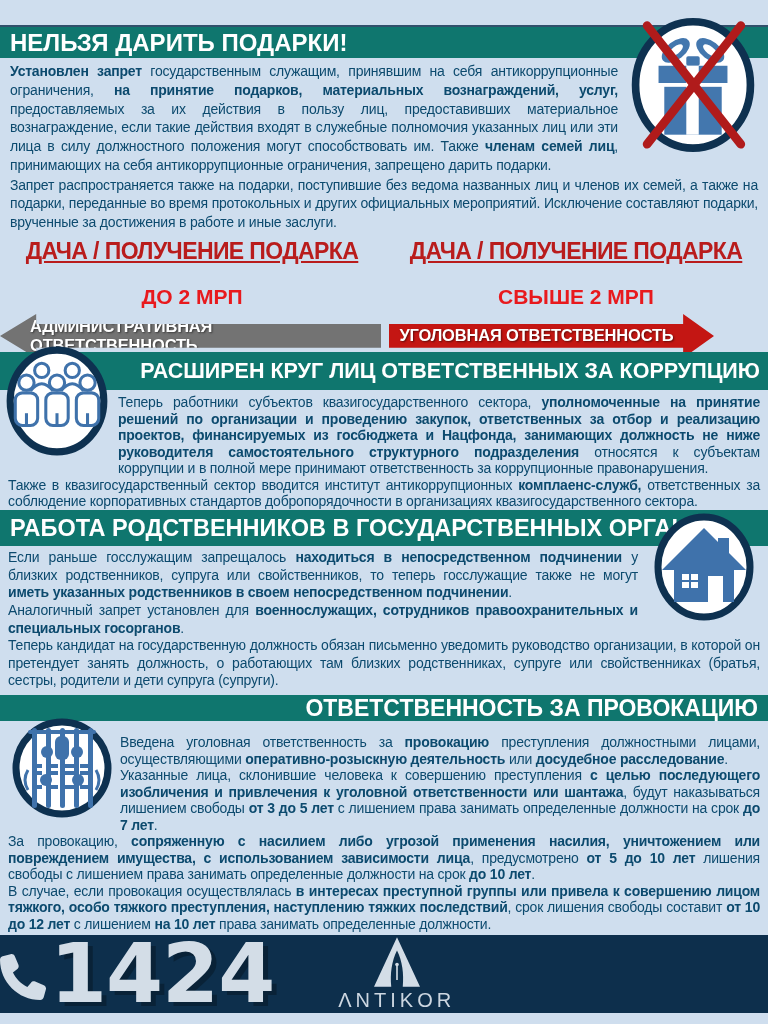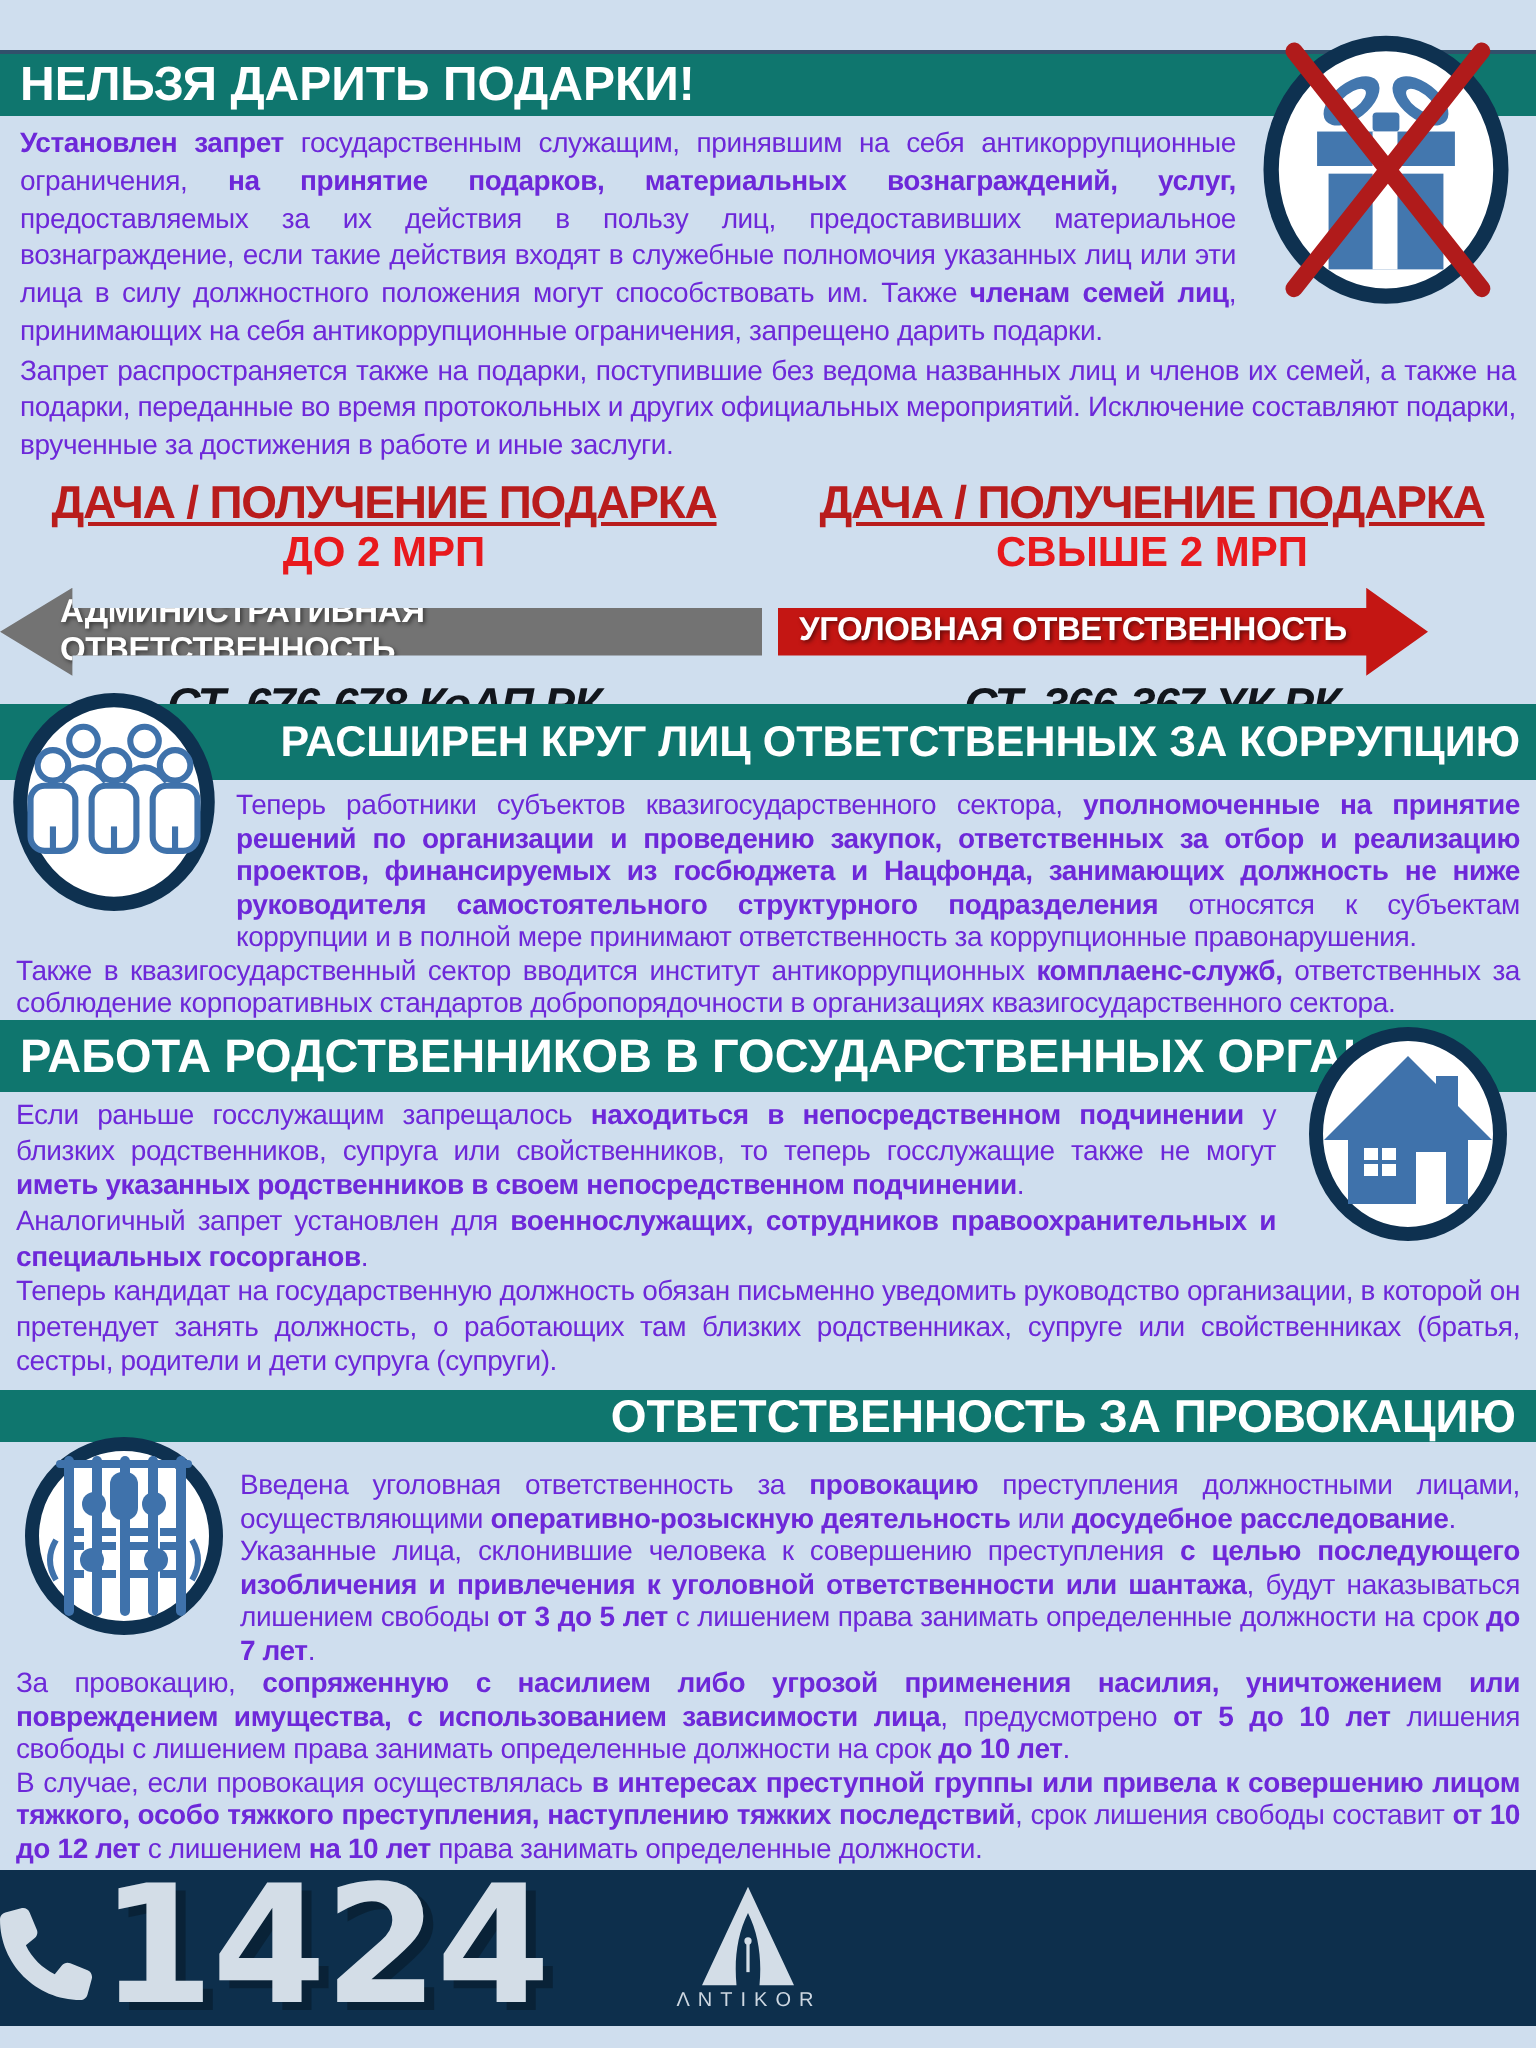--- a/index.html
+++ b/index.html
@@ -2,34 +2,34 @@
 <html><head>
 <meta charset="utf-8">
 <style>
   * { margin:0; padding:0; box-sizing:border-box; }
   html,body { background:#8fa0b0; }
   body { font-family:"Liberation Sans", sans-serif; }
   .poster { position:relative; width:768px; height:1024px; background:#cfdeee;
             overflow:hidden; color:#1c3e60; margin:0 auto; }
   .band { position:absolute; left:0; right:0; background:#0f766e; color:#fff;
           display:flex; align-items:center; font-weight:bold; }
-  .txt { text-align:justify; font-size:14px; letter-spacing:-0.2px; color:#6d28d9; }
+  .txt { text-align:justify; font-size:14px; letter-spacing:-0.2px; color:#0c4a6e; }
   .txt b { font-weight:bold; }
 
   #band1 { top:25px; height:33px; padding-left:10px; font-size:24px; border-top:2px solid #31506b; }
   #gift-badge { position:absolute; top:8px; right:8px; width:134px; height:150px; }
   #sec1 { position:absolute; top:62px; left:10px; right:10px; }
   #sec1 .p1 { margin-right:140px; line-height:1.34; }
   #sec1 .p2 { line-height:1.34; margin-top:1px; }
 
   #penalty { position:absolute; top:239px; left:0; width:768px; }
   .pen-row { display:flex; }
   .pen-cell { width:50%; text-align:center; }
   .pen-header { font-size:23px; font-weight:bold; color:#b91c1c; letter-spacing:-0.6px; line-height:1.12;text-decoration:underline; }
-  .pen-amount { font-size:21px; font-weight:bold; color:#e8191d; line-height:1.15; }
+  .pen-amount { font-size:21px; font-weight:bold; color:#e8191d; line-height:1.15;margin-top:20px; }
   .arrow-row { display:flex; margin-top:5px; height:44px; }
   .arrow { display:flex; align-items:center; justify-content:center; color:#fff; font-weight:bold;
            font-size:16.5px; letter-spacing:-0.2px; text-shadow:1px 1px 2px rgba(0,0,0,0.5); }
   .arrow.blue { width:381px; background:#737373; padding-left:30px;
     clip-path:polygon(0 50%, 9.5% 0, 9.5% 23%, 100% 23%, 100% 77%, 9.5% 77%, 9.5% 100%); }
   .arrow.red { width:325px; margin-left:8px; background:#c41613; padding-right:30px;
     clip-path:polygon(0 23%, 90.5% 23%, 90.5% 0, 100% 50%, 90.5% 100%, 90.5% 77%, 0 77%); }
   .pen-article { font-size:23px; font-weight:bold; font-style:italic; color:#12161c;
                  margin-top:1px; letter-spacing:-0.6px; }
 
@@ -51,21 +51,21 @@
   #sec4 .p1, #sec4 .p2 { margin-left:112px; line-height:1.18; }
   #sec4 .p3, #sec4 .p4 { line-height:1.18; }
 
   #footer { position:absolute; top:935px; height:78px; left:0; right:0; background:#0d2f4c;
             display:flex; align-items:center; }
   .phone-icon { width:46px; height:46px; margin-top:6px; }
   .phone-number { font-family:"DejaVu Sans", sans-serif; font-size:82px; font-weight:bold;
                   color:#d3dde7; line-height:70px; letter-spacing:-1px; margin-left:4px;
                   text-shadow:5px 4px 0 rgba(7,26,42,0.6); }
   .logo { margin-left:64px; display:flex; flex-direction:column; align-items:center; }
-  .logo-text { font-size:10px; letter-spacing:4px; color:#cdd7e1; margin-top:1px; font-weight:normal; }
+  .logo-text { font-size:20px; letter-spacing:4px; color:#cdd7e1; margin-top:1px; font-weight:normal; }
 </style>
 </head>
 <body>
 
 <div class="poster">
 
   <div class="band" id="band1">
     <span>НЕЛЬЗЯ ДАРИТЬ ПОДАРКИ!</span>
   </div>
 

